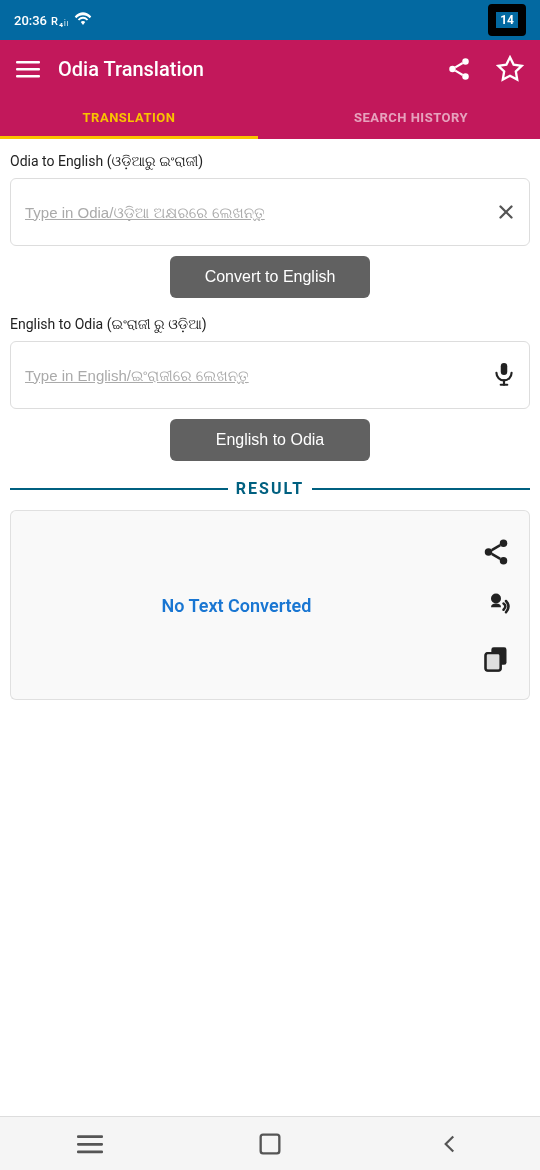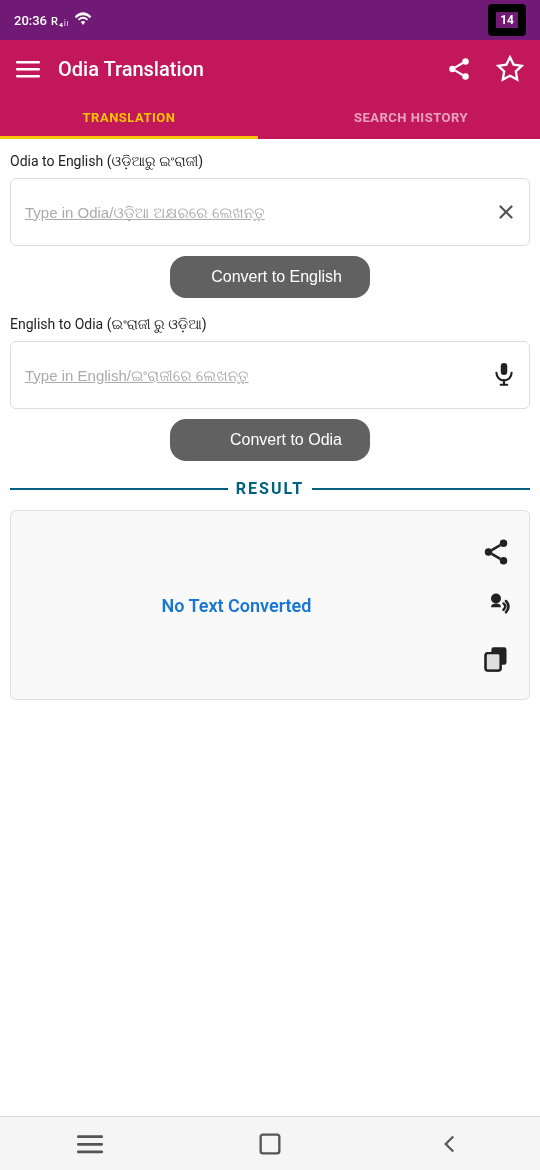--- a/index.html
+++ b/index.html
@@ -7,21 +7,21 @@
     body {
       width: 540px;
       min-height: 1170px;
       font-family: 'Roboto', Arial, sans-serif;
       background: #fff;
       overflow-x: hidden;
     }
 
     
     .status-bar {
-      background: #701a75;
+      background: #0369a1;
       color: white;
       display: flex;
       justify-content: space-between;
       align-items: center;
       padding: 6px 14px;
       height: 40px;
       font-size: 13px;
       font-weight: 500;
     }
     .status-bar-left { display: flex; align-items: center; gap: 4px; }
@@ -155,27 +155,27 @@
       align-items: center;
     }
 
     
     .convert-btn {
       display: block;
       margin: 0 auto 18px auto;
       background: #616161;
       color: white;
       border: none;
-      border-radius: 16px;
+      border-radius: 6px;
       padding: 12px 28px;
       font-size: 16px;
       font-weight: 500;
       cursor: pointer;
       min-width: 200px;
-      text-align: right;
+      text-align: center;
     }
 
     
     .result-divider {
       display: flex;
       align-items: center;
       gap: 8px;
       margin: 8px 0 12px 0;
     }
     .result-divider-line {
@@ -343,21 +343,21 @@
       <input type="text" placeholder="Type in English/ଇଂରାଜୀରେ ଲେଖନ୍ତୁ" style="">
       <button class="input-mic-btn" title="Microphone">
         <svg width="26" height="26" viewBox="0 0 24 24" fill="#222">
           <rect x="9" y="1" width="6" height="11" rx="3" fill="#222"></rect>
           <path d="M5 10a7 7 0 0 0 14 0" fill="none" stroke="#222" stroke-width="2" stroke-linecap="round"></path>
           <line x1="12" y1="17" x2="12" y2="21" stroke="#222" stroke-width="2" stroke-linecap="round"></line>
           <line x1="9" y1="21" x2="15" y2="21" stroke="#222" stroke-width="2" stroke-linecap="round"></line>
         </svg>
       </button>
     </div>
-    <button class="convert-btn">Convert to Odia</button>
+    <button class="convert-btn">English to Odia</button>
   </div>
 
   <div>
     <div class="result-divider">
       <div class="result-divider-line"></div>
       <span class="result-divider-text">RESULT</span>
       <div class="result-divider-line"></div>
     </div>
     <div class="result-area">
       <div class="result-text-box">

